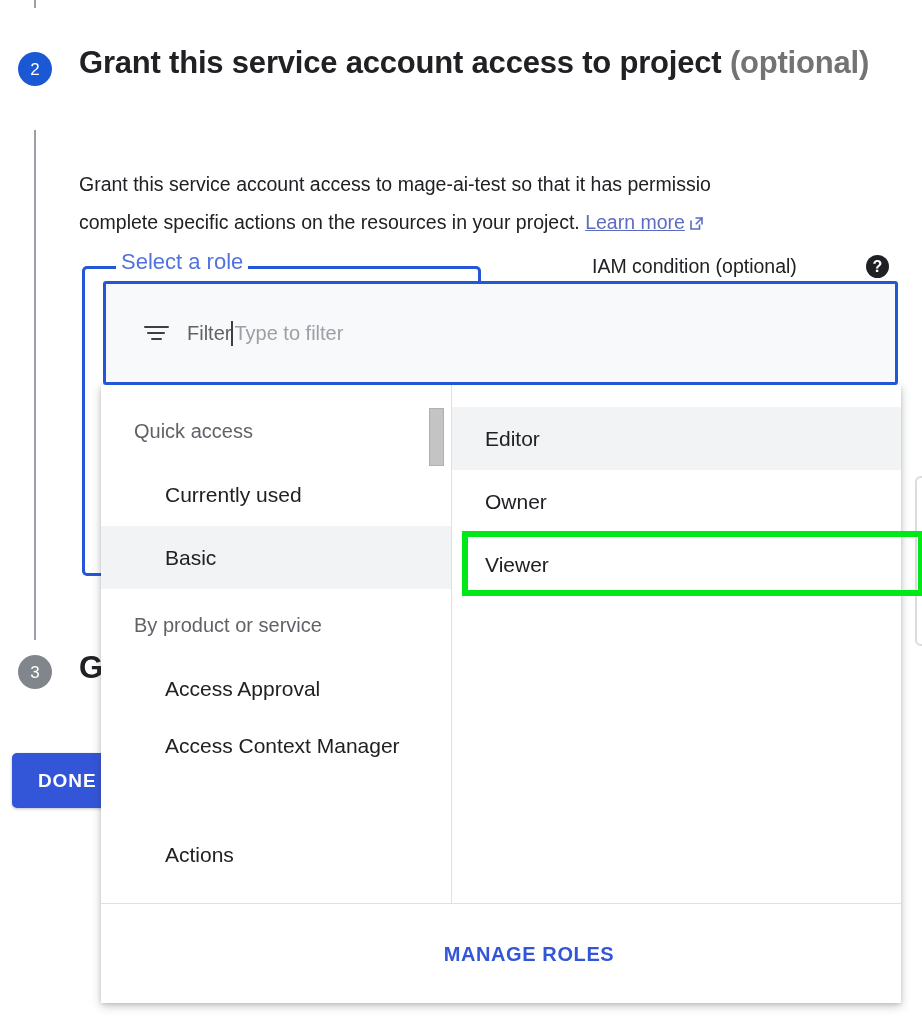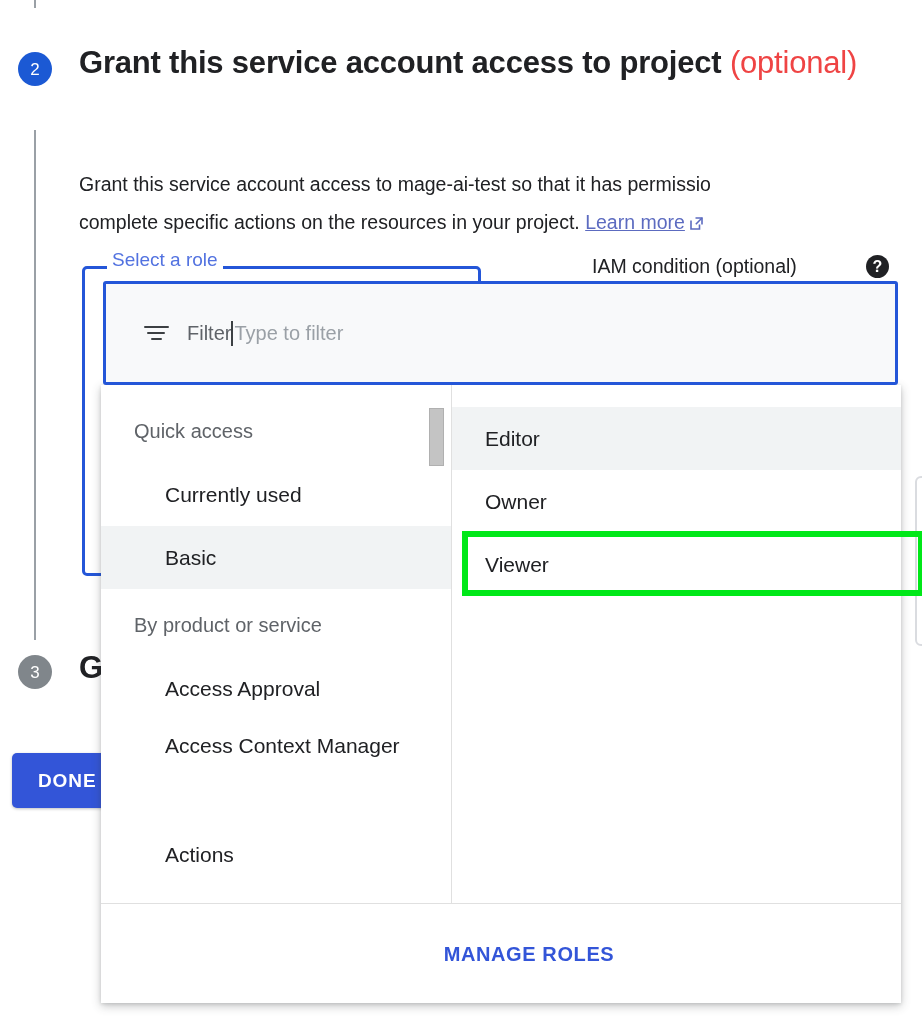--- a/index.html
+++ b/index.html
@@ -65,22 +65,22 @@
     left: 79px;
     top: 21px;
     width: 830px;
     font-size: 31px;
     font-weight: 700;
     color: #202124;
     line-height: 1.33;
     letter-spacing: -0.2px;
   }
   #step2-title .optional {
-    color: #ef4444;
-    font-weight: 400;
+    color: #737373;
+    font-weight: 700;
   }
   #step2-desc {
     position: absolute;
     left: 79px;
     top: 145px;
     width: 880px;
     font-size: 19.5px;
     color: #202124;
     line-height: 1.95;
     white-space: nowrap;
@@ -142,23 +142,23 @@
     width: 399px;
     height: 310px;
     border: 3px solid #1a56db;
     border-color: #2456d8;
     border-radius: 5px;
     box-sizing: border-box;
     background: transparent;
   }
   #role-field-label {
     position: absolute;
-    left: 107px;
+    left: 116px;
     top: 249px;
-    font-size: 19px;
+    font-size: 22px;
     color: #4c6ef5;
     color: #5272e0;
     font-weight: 500;
     background: #ffffff;
     padding: 0 5px;
     z-index: 6;
     white-space: nowrap;
   }
 
   

